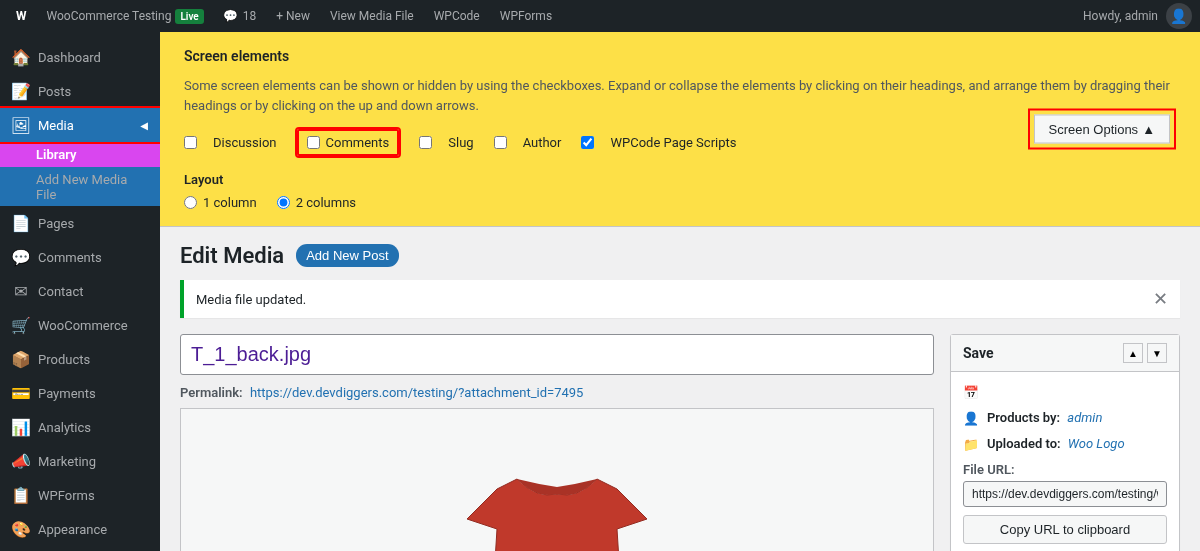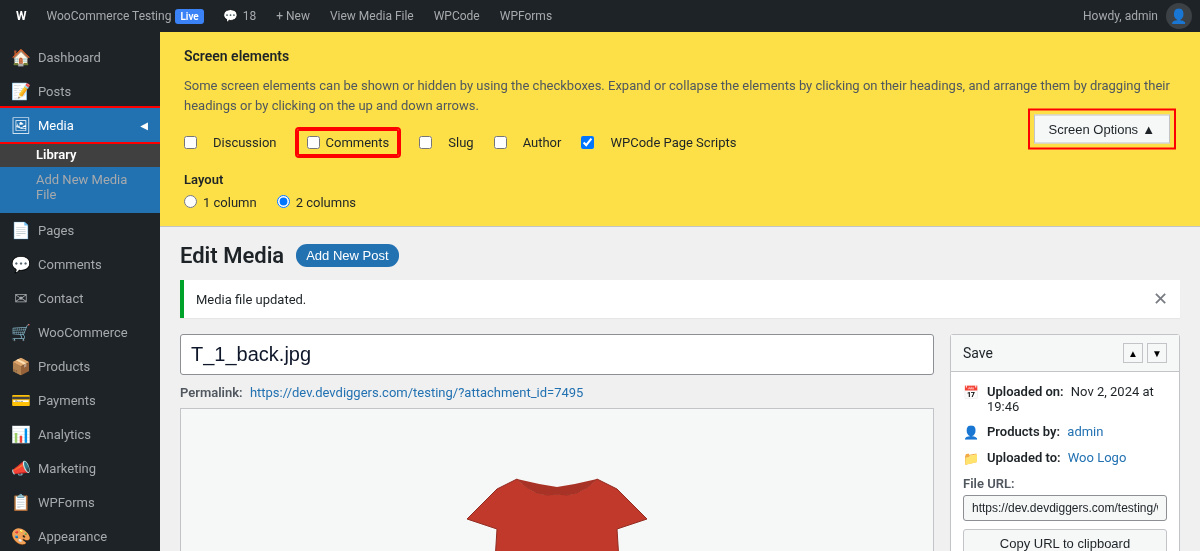--- a/index.html
+++ b/index.html
@@ -13,21 +13,21 @@
       align-items: center;
       padding: 0 8px;
       color: #a7aaad;
       font-size: 12px;
       position: fixed;
       top: 0; left: 0; right: 0;
       z-index: 999;
     }
     .admin-bar .bar-items { display: flex; align-items: center; gap: 4px; flex: 1; }
     .admin-bar .bar-item { padding: 0 8px; cursor: pointer; color: #a7aaad; display: flex; align-items: center; gap: 4px; white-space: nowrap; }
-    .live-badge { background: #3b82f6; color: #fff; font-size: 10px; padding: 2px 5px; border-radius: 3px; font-weight: 600; }
+    .live-badge { background: #15803d; color: #fff; font-size: 10px; padding: 2px 5px; border-radius: 3px; font-weight: 600; }
     .bar-right { margin-left: auto; display: flex; align-items: center; }
     .howdy { color: #a7aaad; padding: 0 8px; }
 
     
     .layout { display: flex; margin-top: 32px; min-height: calc(100vh - 32px); }
 
     
     .sidebar {
       width: 160px;
       background: #1d2327;
@@ -42,21 +42,21 @@
       color: #a7aaad;
       cursor: pointer;
       font-size: 13px;
       white-space: nowrap;
     }
     .sidebar-item.active { background: #2271b1; color: #fff; }
     .sidebar-icon { width: 18px; height: 18px; display: inline-flex; align-items: center; justify-content: center; font-size: 16px; flex-shrink: 0; }
     .sidebar-sub-item { padding: 5px 12px 5px 36px; color: #a7aaad; cursor: pointer; font-size: 13px; display: block; }
     .media-section { background: #2271b1; }
     .media-section .sidebar-item { color: #fff; background: #2271b1; }
-    .sidebar-sub-item-library { background: #404040; color: #fff !important; font-weight: 600; padding: 5px 12px 5px 36px; display: flex; align-items: center; }
+    .sidebar-sub-item-library { background: #d946ef; color: #fff !important; font-weight: 600; padding: 5px 12px 5px 36px; display: flex; align-items: center; }
     .red-outline { outline: 2px solid red; }
 
     
     .main { flex: 1; padding: 0; background: #f0f0f1; overflow: hidden; }
 
     
     .screen-options-panel {
       background: #fde047;
       border-bottom: 1px solid #c3c4c7;
       padding: 16px 24px;
@@ -64,21 +64,21 @@
     }
     .screen-options-title { font-size: 14px; font-weight: 600; margin-bottom: 12px; color: #1d2327; }
     .screen-options-desc { color: #50575e; font-size: 13px; margin-bottom: 14px; line-height: 1.5; }
     .checkboxes-row { display: flex; align-items: center; gap: 20px; margin-bottom: 14px; flex-wrap: wrap; }
     .checkbox-item { display: flex; align-items: center; gap: 16px; }
     .checkbox-item input[type="checkbox"] { cursor: pointer; }
     .comments-box { border: 2px solid red; padding: 4px 8px; border-radius: 2px; display: flex; align-items: center; gap: 6px; }
     .layout-section { margin-top: 16px; }
     .layout-label { font-size: 13px; font-weight: 600; margin-bottom: 8px; }
     .layout-options { display: flex; align-items: center; gap: 20px; }
-    .layout-option { display: flex; align-items: flex-start; gap: 6px; font-size: 13px; }
+    .layout-option { display: flex; align-items: center; gap: 6px; font-size: 13px; }
     .screen-options-btn-area {
       position: absolute;
       top: 50%;
       right: 24px;
       transform: translateY(-50%);
       border: 2px solid red;
       padding: 4px;
     }
     .screen-options-btn {
       background: #f6f7f7;
@@ -127,21 +127,21 @@
     .edit-form-sidebar { width: 230px; flex-shrink: 0; }
 
     
     .title-input {
       width: 100%;
       padding: 8px 10px;
       font-size: 20px;
       border: 1px solid #8c8f94;
       border-radius: 3px;
       margin-bottom: 10px;
-      color: #0f172a;
+      color: #4c1d95;
     }
     .permalink-row { font-size: 13px; color: #50575e; margin-bottom: 8px; }
     .permalink-row a { color: #2271b1; text-decoration: none; }
     .permalink-label { font-weight: 600; margin-right: 4px; }
 
     
     .image-area {
       background: #f6f7f7;
       border: 1px solid #c3c4c7;
       min-height: 200px;
@@ -163,28 +163,28 @@
       box-shadow: 0 1px 1px rgba(0,0,0,.04);
     }
     .save-box-header {
       display: flex;
       align-items: center;
       justify-content: space-between;
       padding: 8px 12px;
       border-bottom: 1px solid #c3c4c7;
       background: #f6f7f7;
     }
-    .save-box-title { font-size: 14px; font-weight: 400; }
+    .save-box-title { font-size: 14px; font-weight: 700; }
     .save-box-arrows { display: flex; gap: 4px; }
     .arrow-btn { background: none; border: 1px solid #c3c4c7; width: 20px; height: 20px; cursor: pointer; display: flex; align-items: center; justify-content: center; font-size: 10px; }
     .save-box-body { padding: 12px; }
     .save-info-row { display: flex; align-items: flex-start; gap: 8px; margin-bottom: 10px; font-size: 13px; color: #1d2327; }
     .save-info-icon { color: #787c82; width: 16px; flex-shrink: 0; margin-top: 1px; }
     .save-info-label { font-weight: 600; margin-right: 4px; }
-    .save-info-link { color: #2271b1; text-decoration: none; }
+    .save-info-link { color: #2271b1; text-decoration: none; font-style: italic; }
     .file-url-label { font-size: 13px; font-weight: 600; margin-bottom: 4px; color: #50575e; }
     .file-url-input {
       width: 100%;
       padding: 5px 8px;
       font-size: 12px;
       border: 1px solid #8c8f94;
       border-radius: 3px;
       margin-bottom: 8px;
       color: #1d2327;
       background: #f6f7f7;
@@ -250,21 +250,21 @@
     </div>
 
     <div class="media-section">
       <div class="sidebar-item active red-outline" style="background:#2271b1;">
         <span class="sidebar-icon">🖼</span>
         <span>Media</span>
         <span style="margin-left:auto;color:#fff;font-size:10px;">◀</span>
       </div>
       <div>
         <div class="sidebar-sub-item-library">Library</div>
-        <div class="sidebar-sub-item" style="color:#a7aaad;padding:5px 12px 11px 36px;">Add New Media File</div>
+        <div class="sidebar-sub-item" style="color:#a7aaad;padding:5px 12px 4px 36px;">Add New Media File</div>
       </div>
     </div>
     <div class="sidebar-item">
       <span class="sidebar-icon">📄</span>
       <span>Pages</span>
     </div>
     <div class="sidebar-item">
       <span class="sidebar-icon">💬</span>
       <span>Comments</span>
     </div>
@@ -400,24 +400,20 @@
             <div class="save-box-header">
               <span class="save-box-title">Save</span>
               <div class="save-box-arrows">
                 <button class="arrow-btn">▲</button>
                 <button class="arrow-btn">▼</button>
               </div>
             </div>
             <div class="save-box-body">
               <div class="save-info-row">
                 <span class="save-info-icon">📅</span>
-                <div>
-                  <span class="save-info-label">Uploaded on:</span>
-                  <span>Nov 2, 2024 at 19:46</span>
-                </div>
               </div>
               <div class="save-info-row">
                 <span class="save-info-icon">👤</span>
                 <div>
                   <span class="save-info-label">Products by:</span>
                   <a href="#" class="save-info-link">admin</a>
                 </div>
               </div>
               <div class="save-info-row">
                 <span class="save-info-icon">📁</span>

